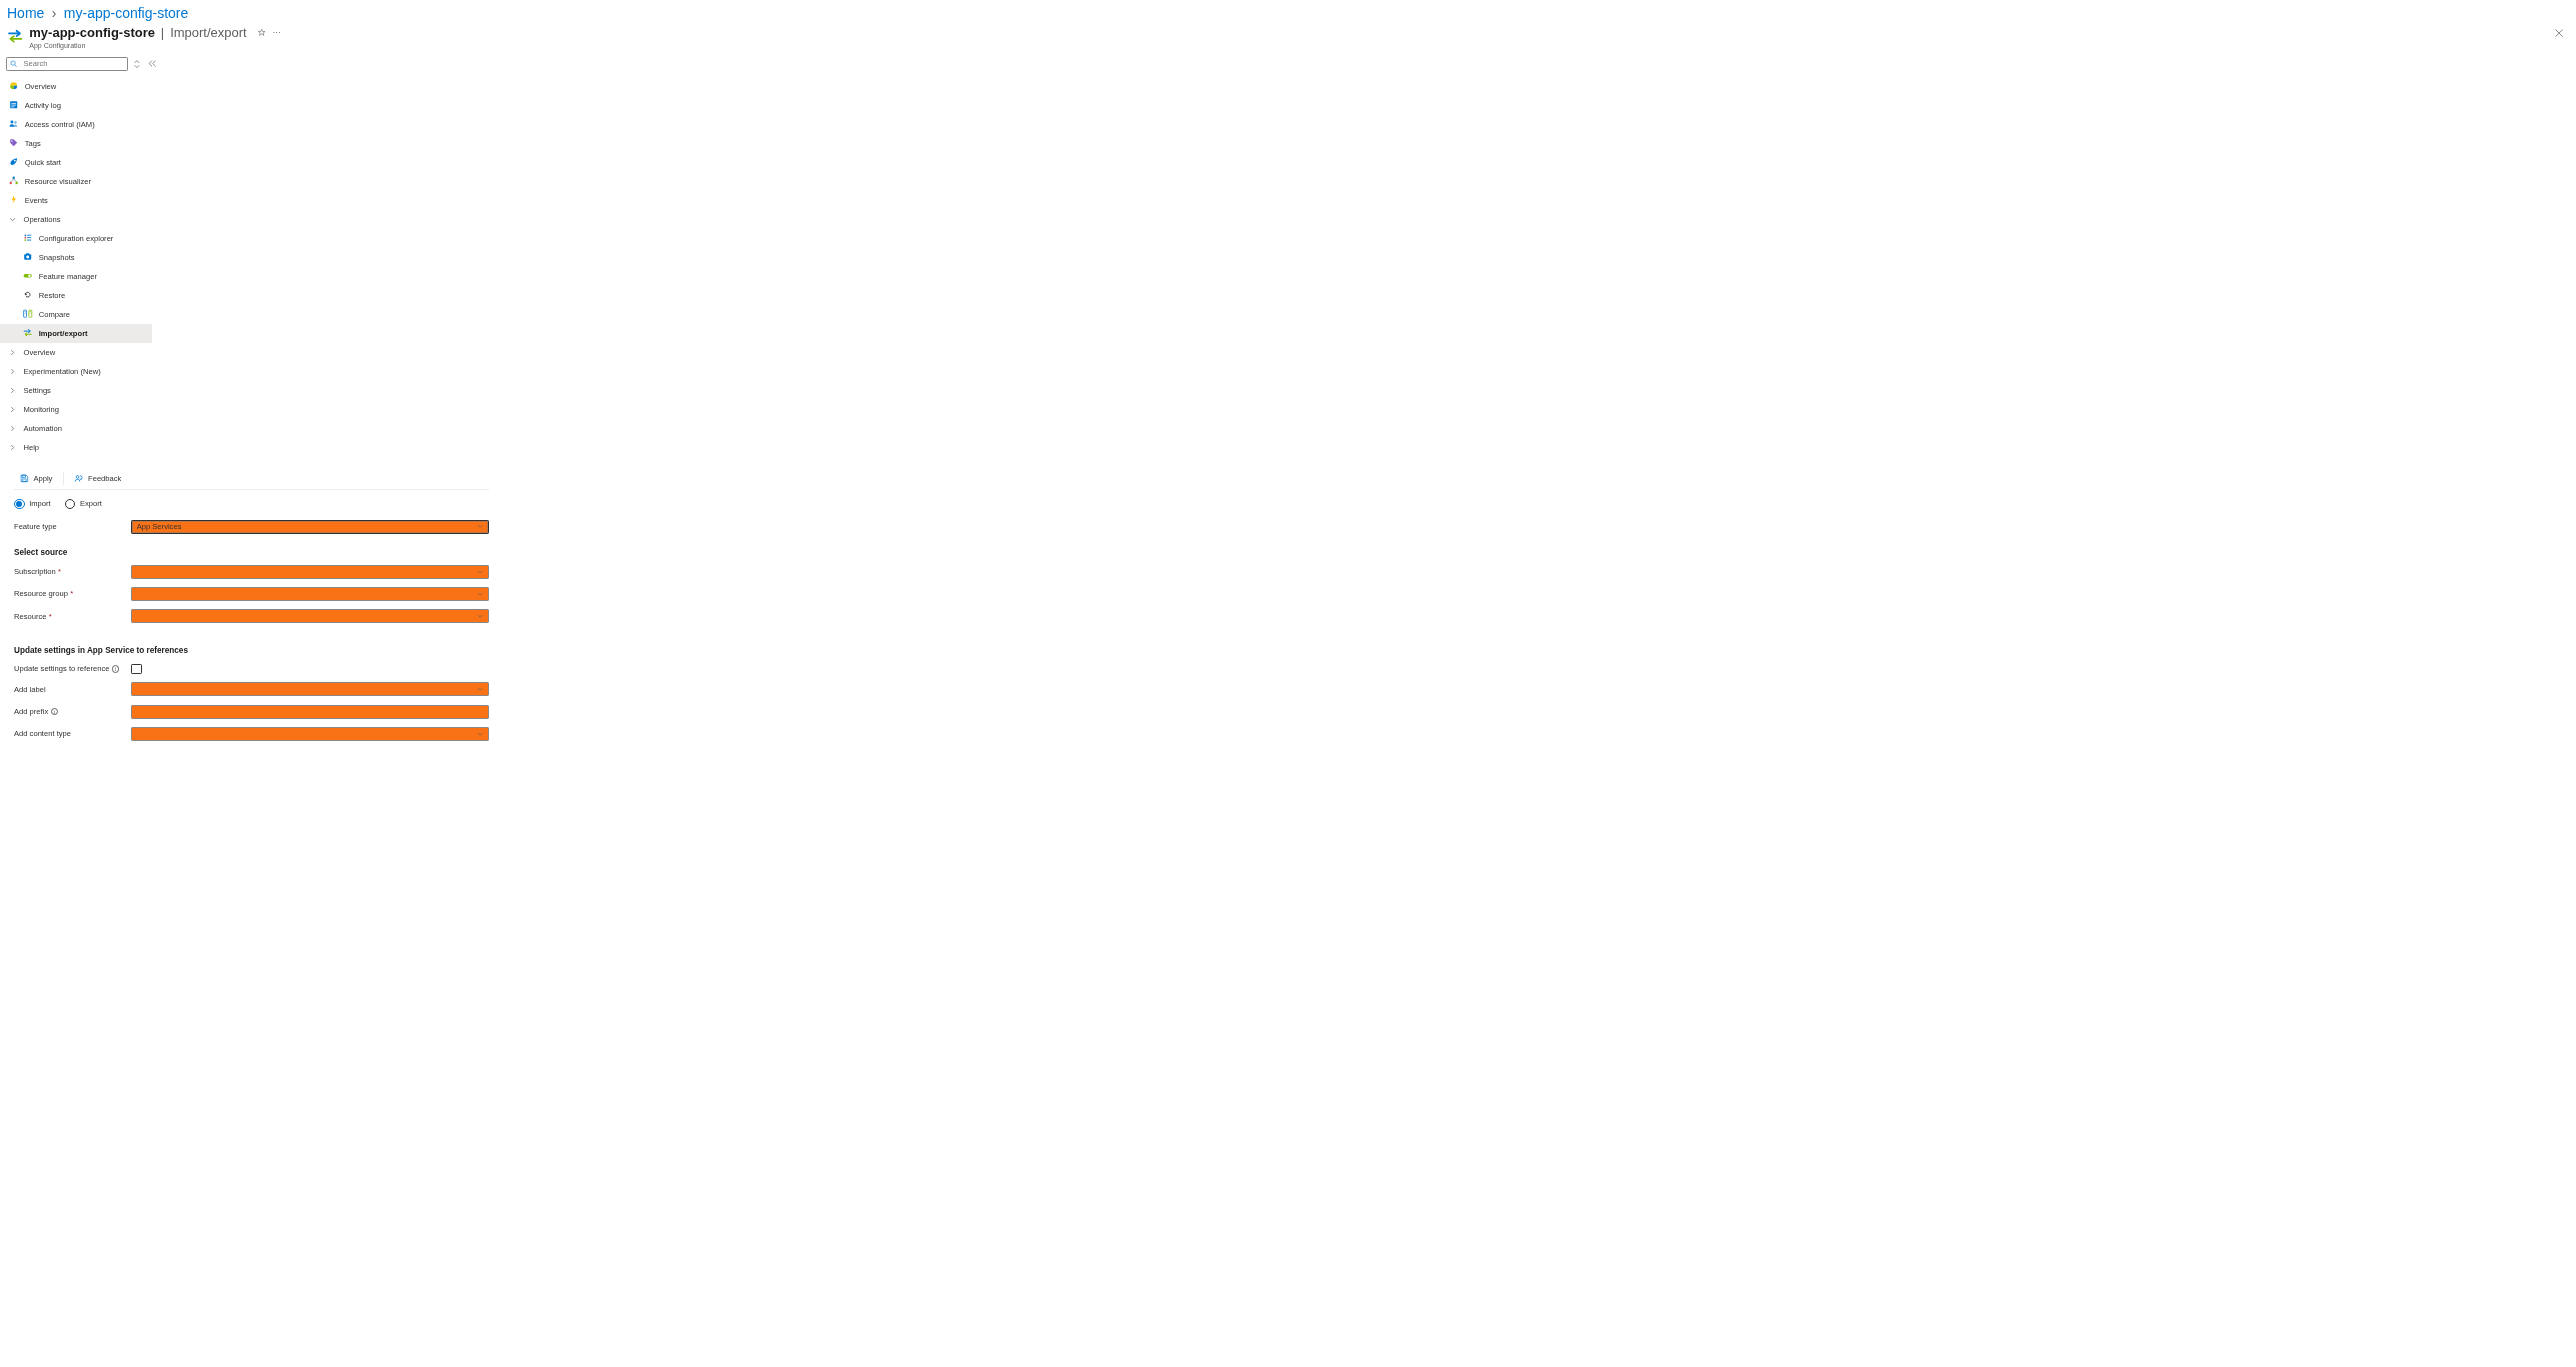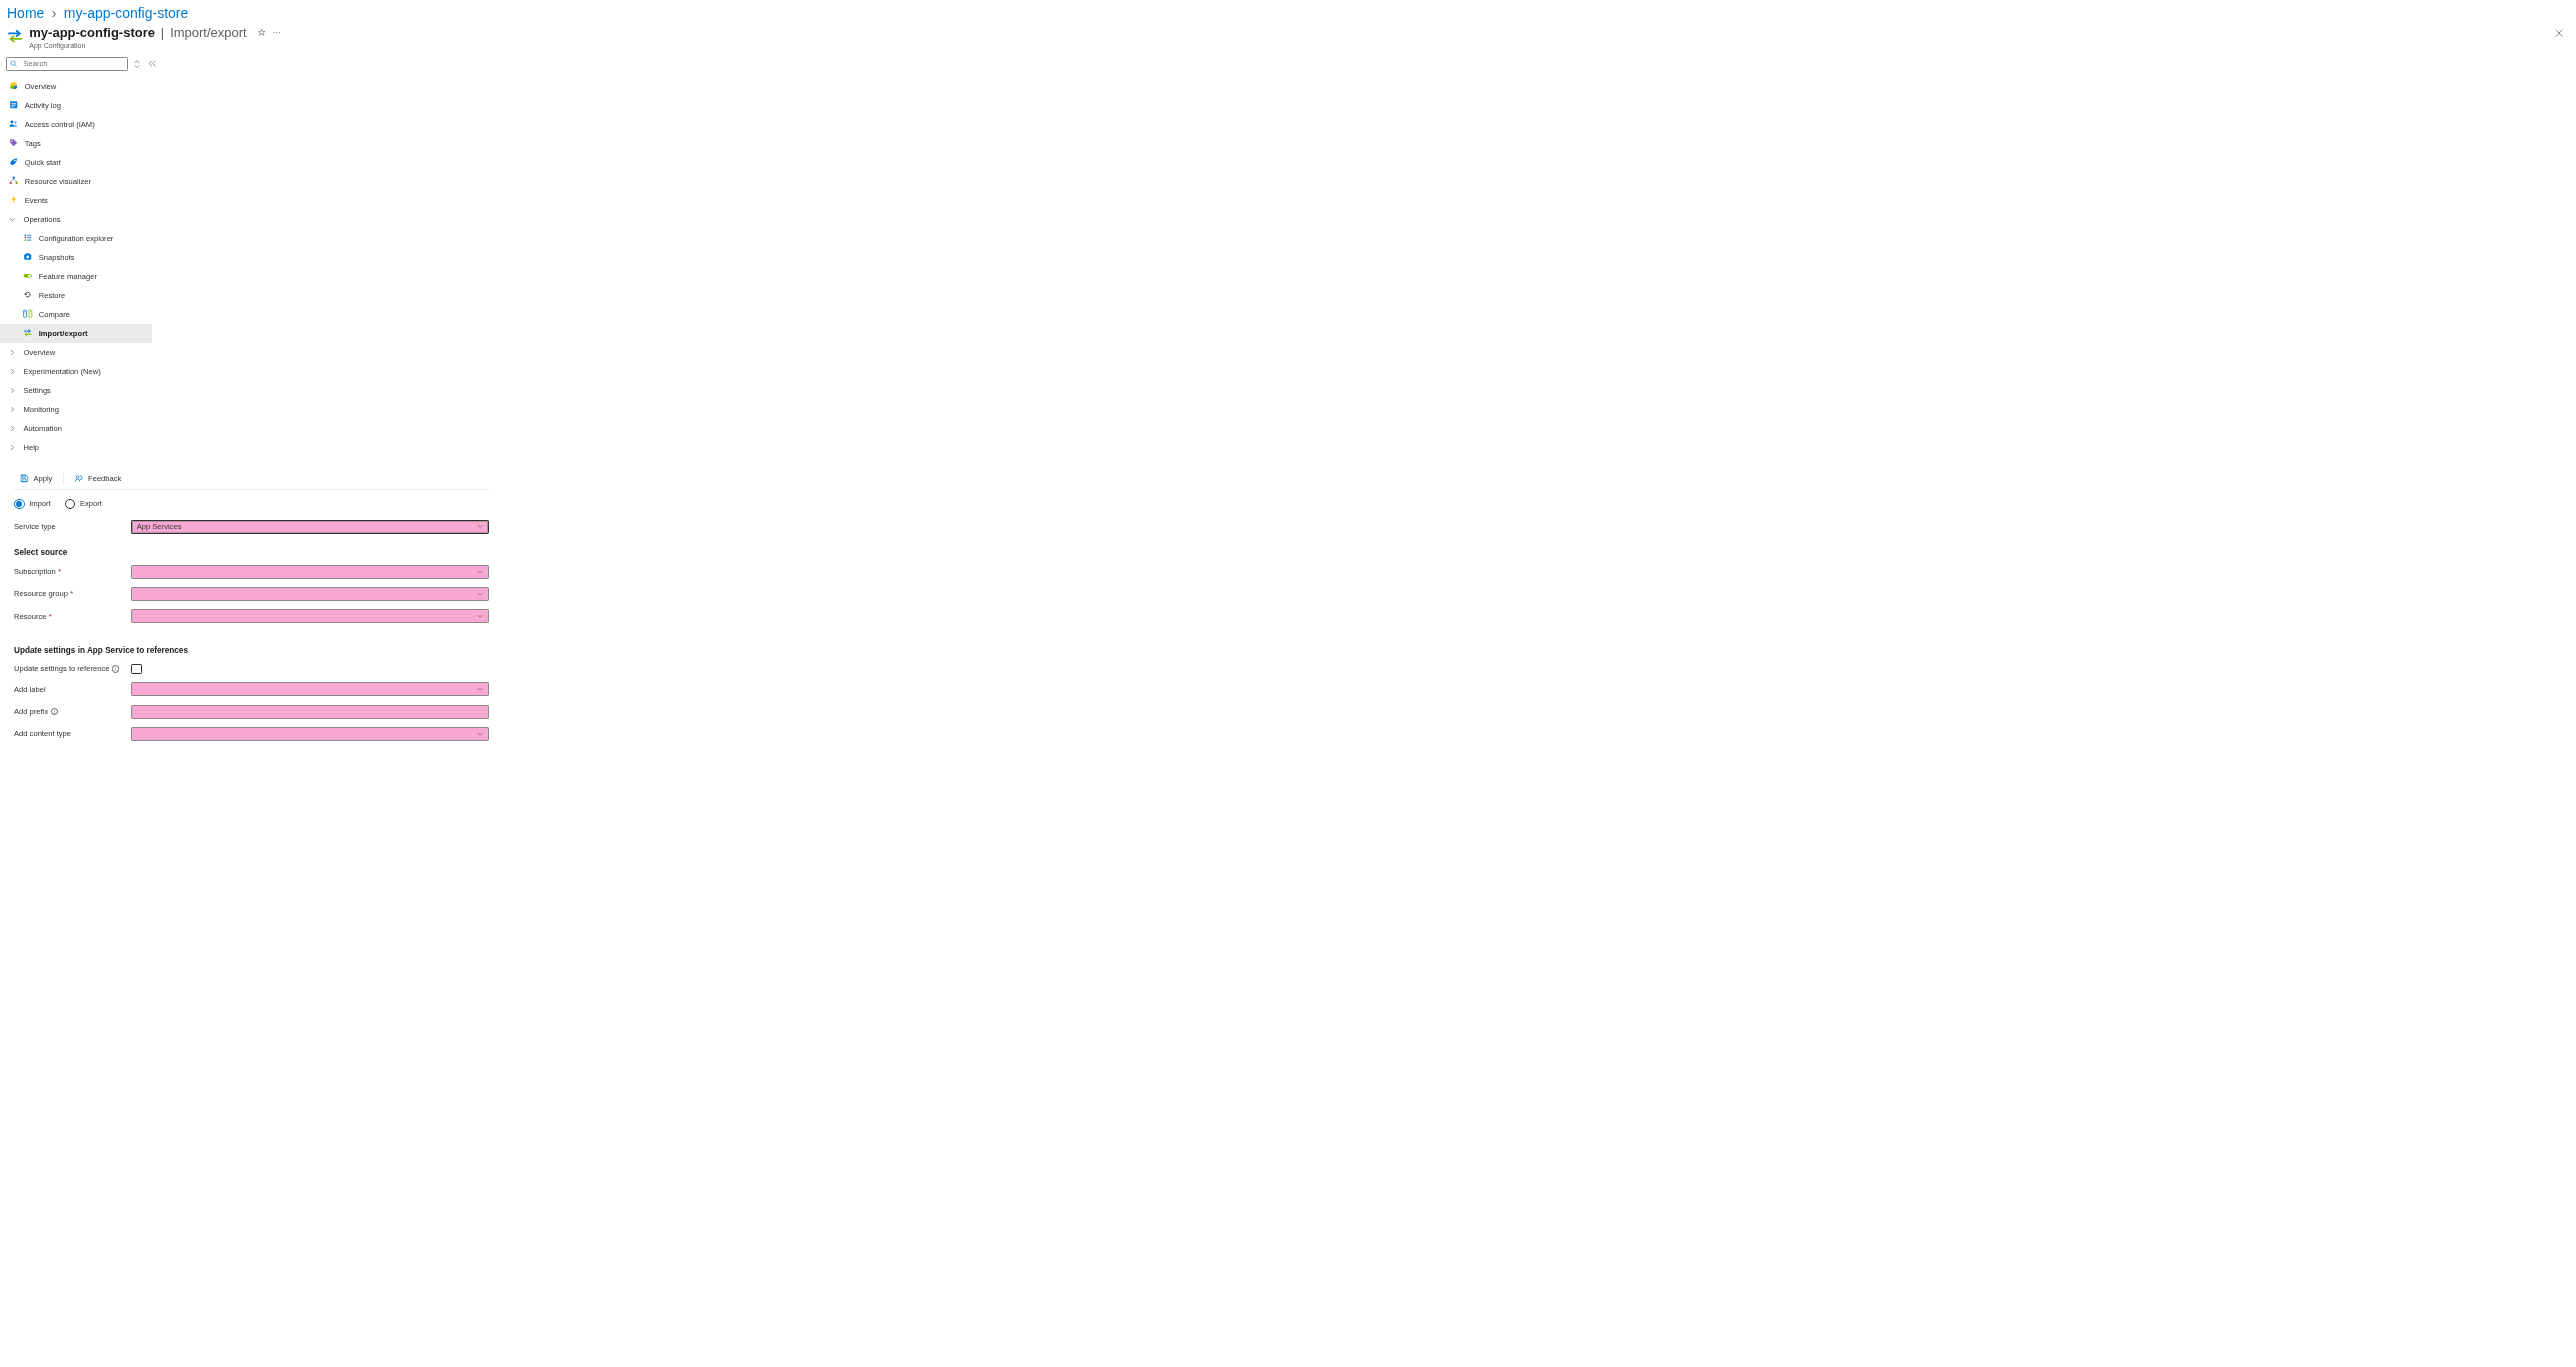--- a/index.html
+++ b/index.html
@@ -161,21 +161,21 @@
     display: inline-flex; align-items: center; justify-content: center;
     font-style: italic; font-family: serif;
   }
   .form-control {
     width: 358px;
     height: 14px;
     border: 0.6px solid #8a8886;
     border-radius: 1.2px;
     display: flex; align-items: center;
     padding: 0 4.7px;
-    background: #f9a8d4;
+    background: #f97316;
     font-size: 7.6px;
     cursor: pointer;
     position: relative;
   }
   .form-control.highlight { border-color: #323130; border-width: 0.6px; box-shadow: 0 0 0 0.6px #7a7a7a inset; }
   .form-control input.fc-input {
     border: none; outline: none; flex: 1 1 auto;
     font-size: 7.6px; background: transparent;
   }
   .fc-chevron {
@@ -492,21 +492,21 @@
           </span>
         <span>Import</span>
       </div>
       <div class="radio">
         <span class="radio-circle"></span>
         <span>Export</span>
       </div>
     </div>
 
     <div class="form-row">
-      <div class="form-label">Service type</div>
+      <div class="form-label">Feature type</div>
       <div class="form-control highlight">
         <span>App Services</span>
         <span class="fc-chevron">
             <svg width="6.4" height="6.4" viewBox="0 0 12 12">
               <path d="M2 4 L6 8 L10 4" fill="none" stroke="#605e5c" stroke-width="1.3"></path>
             </svg>
           </span>
       </div>
     </div>
 

